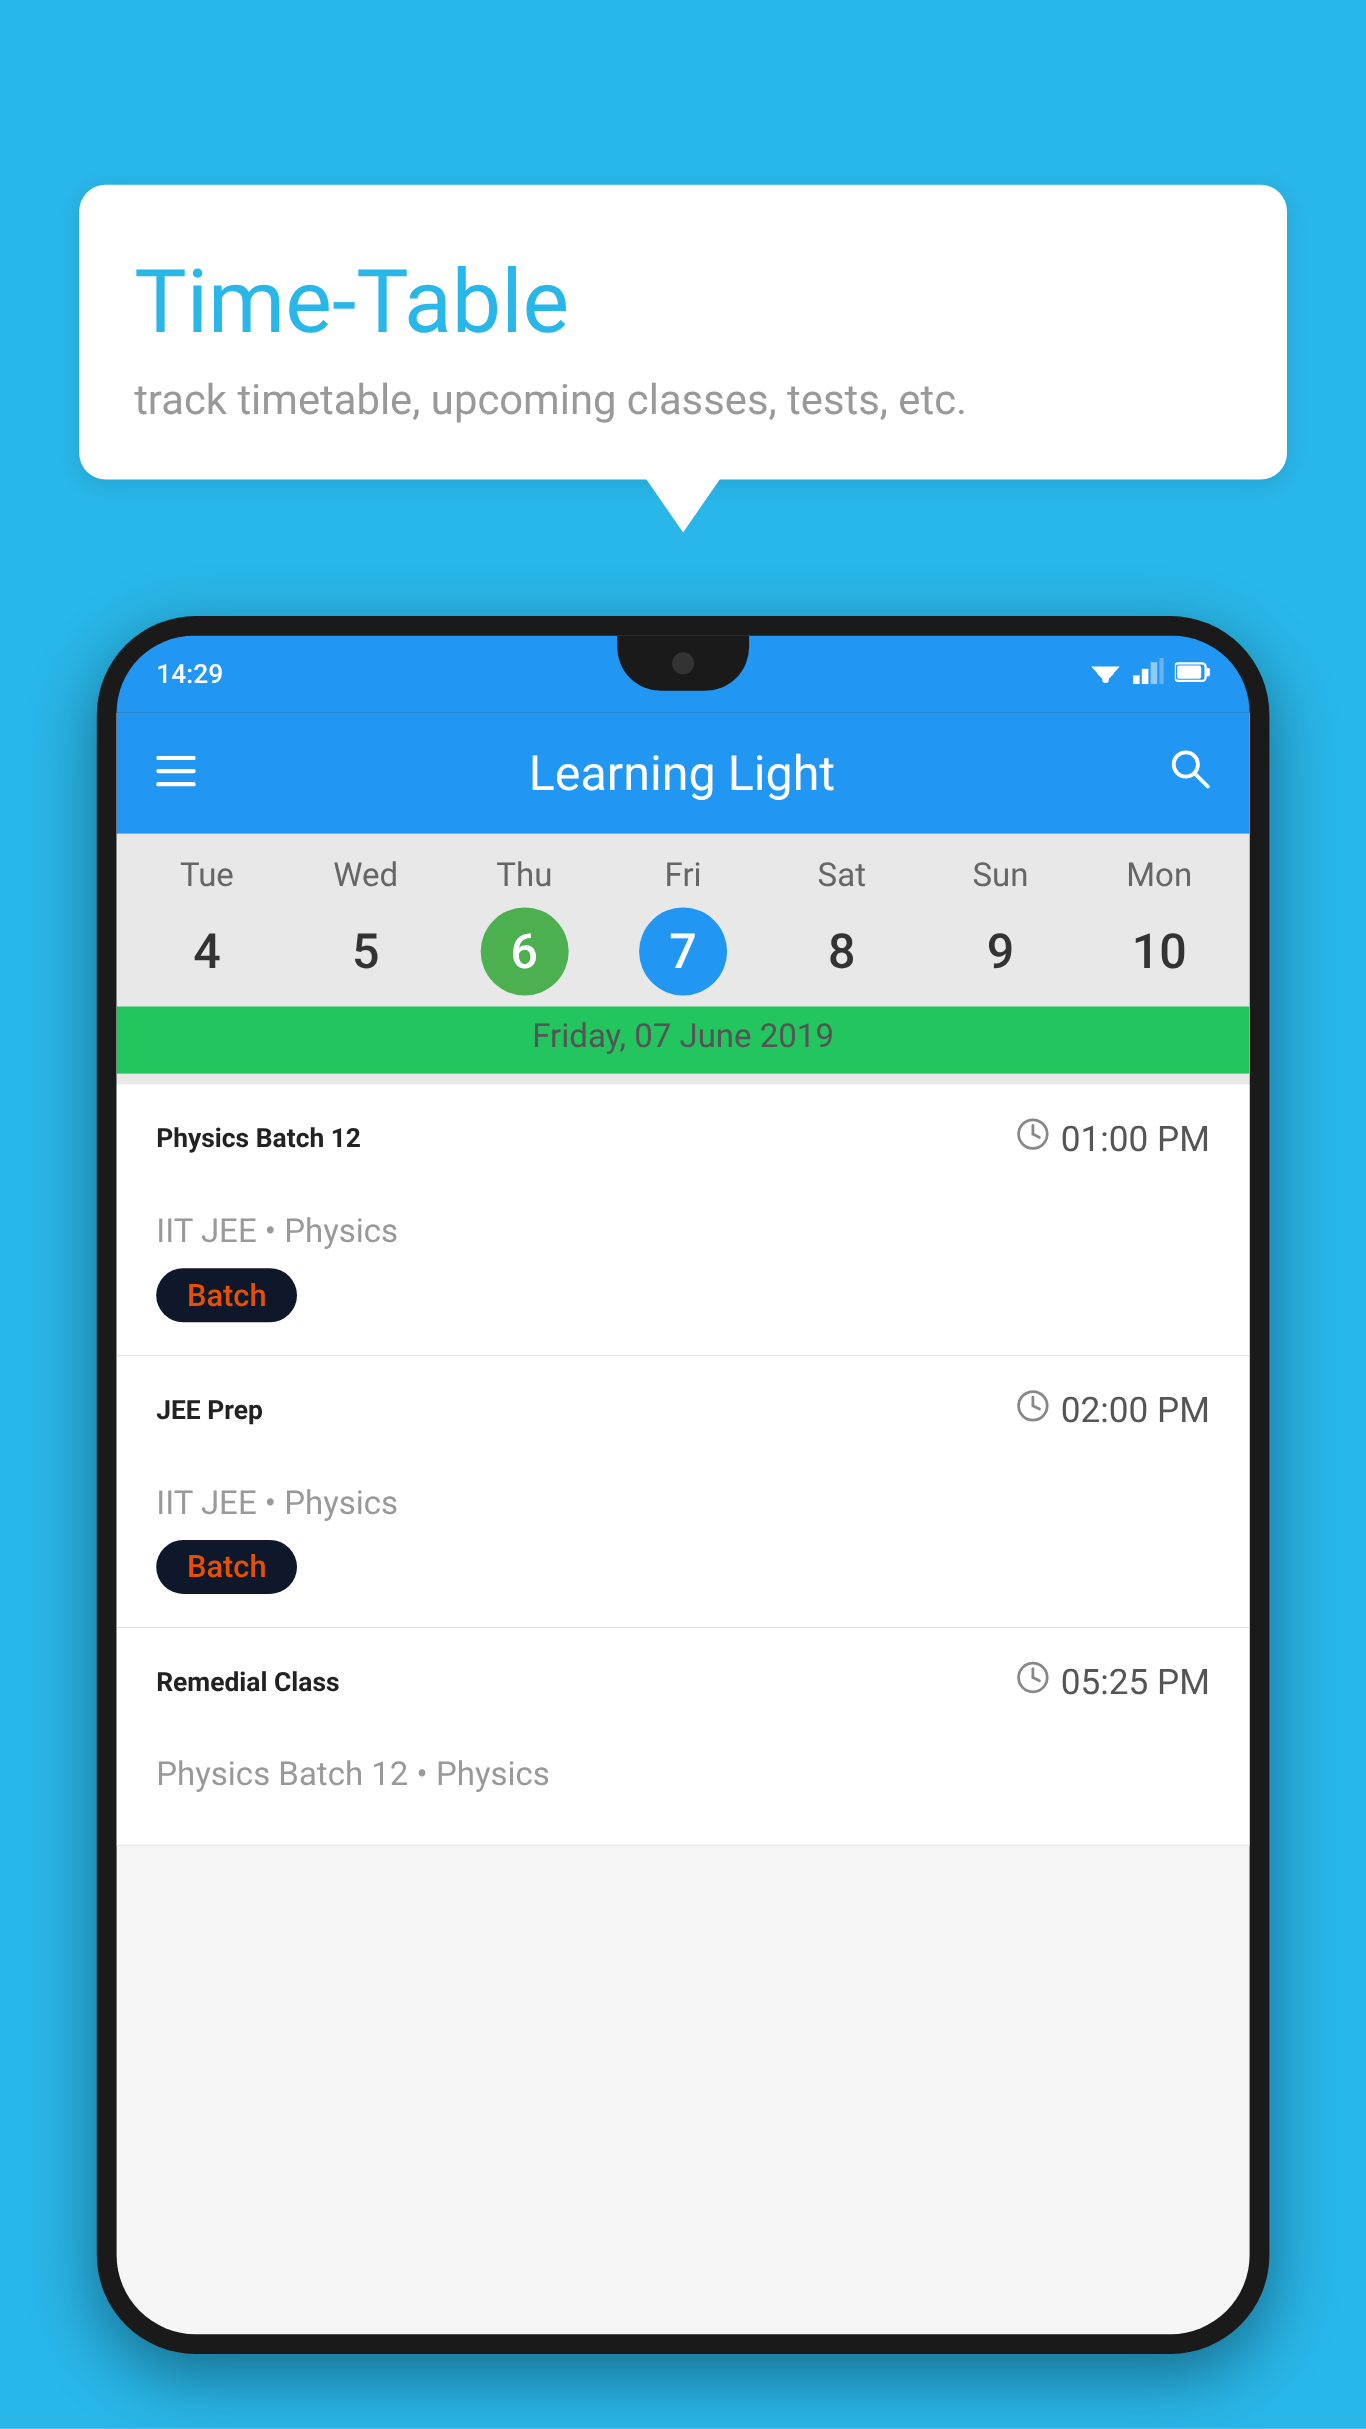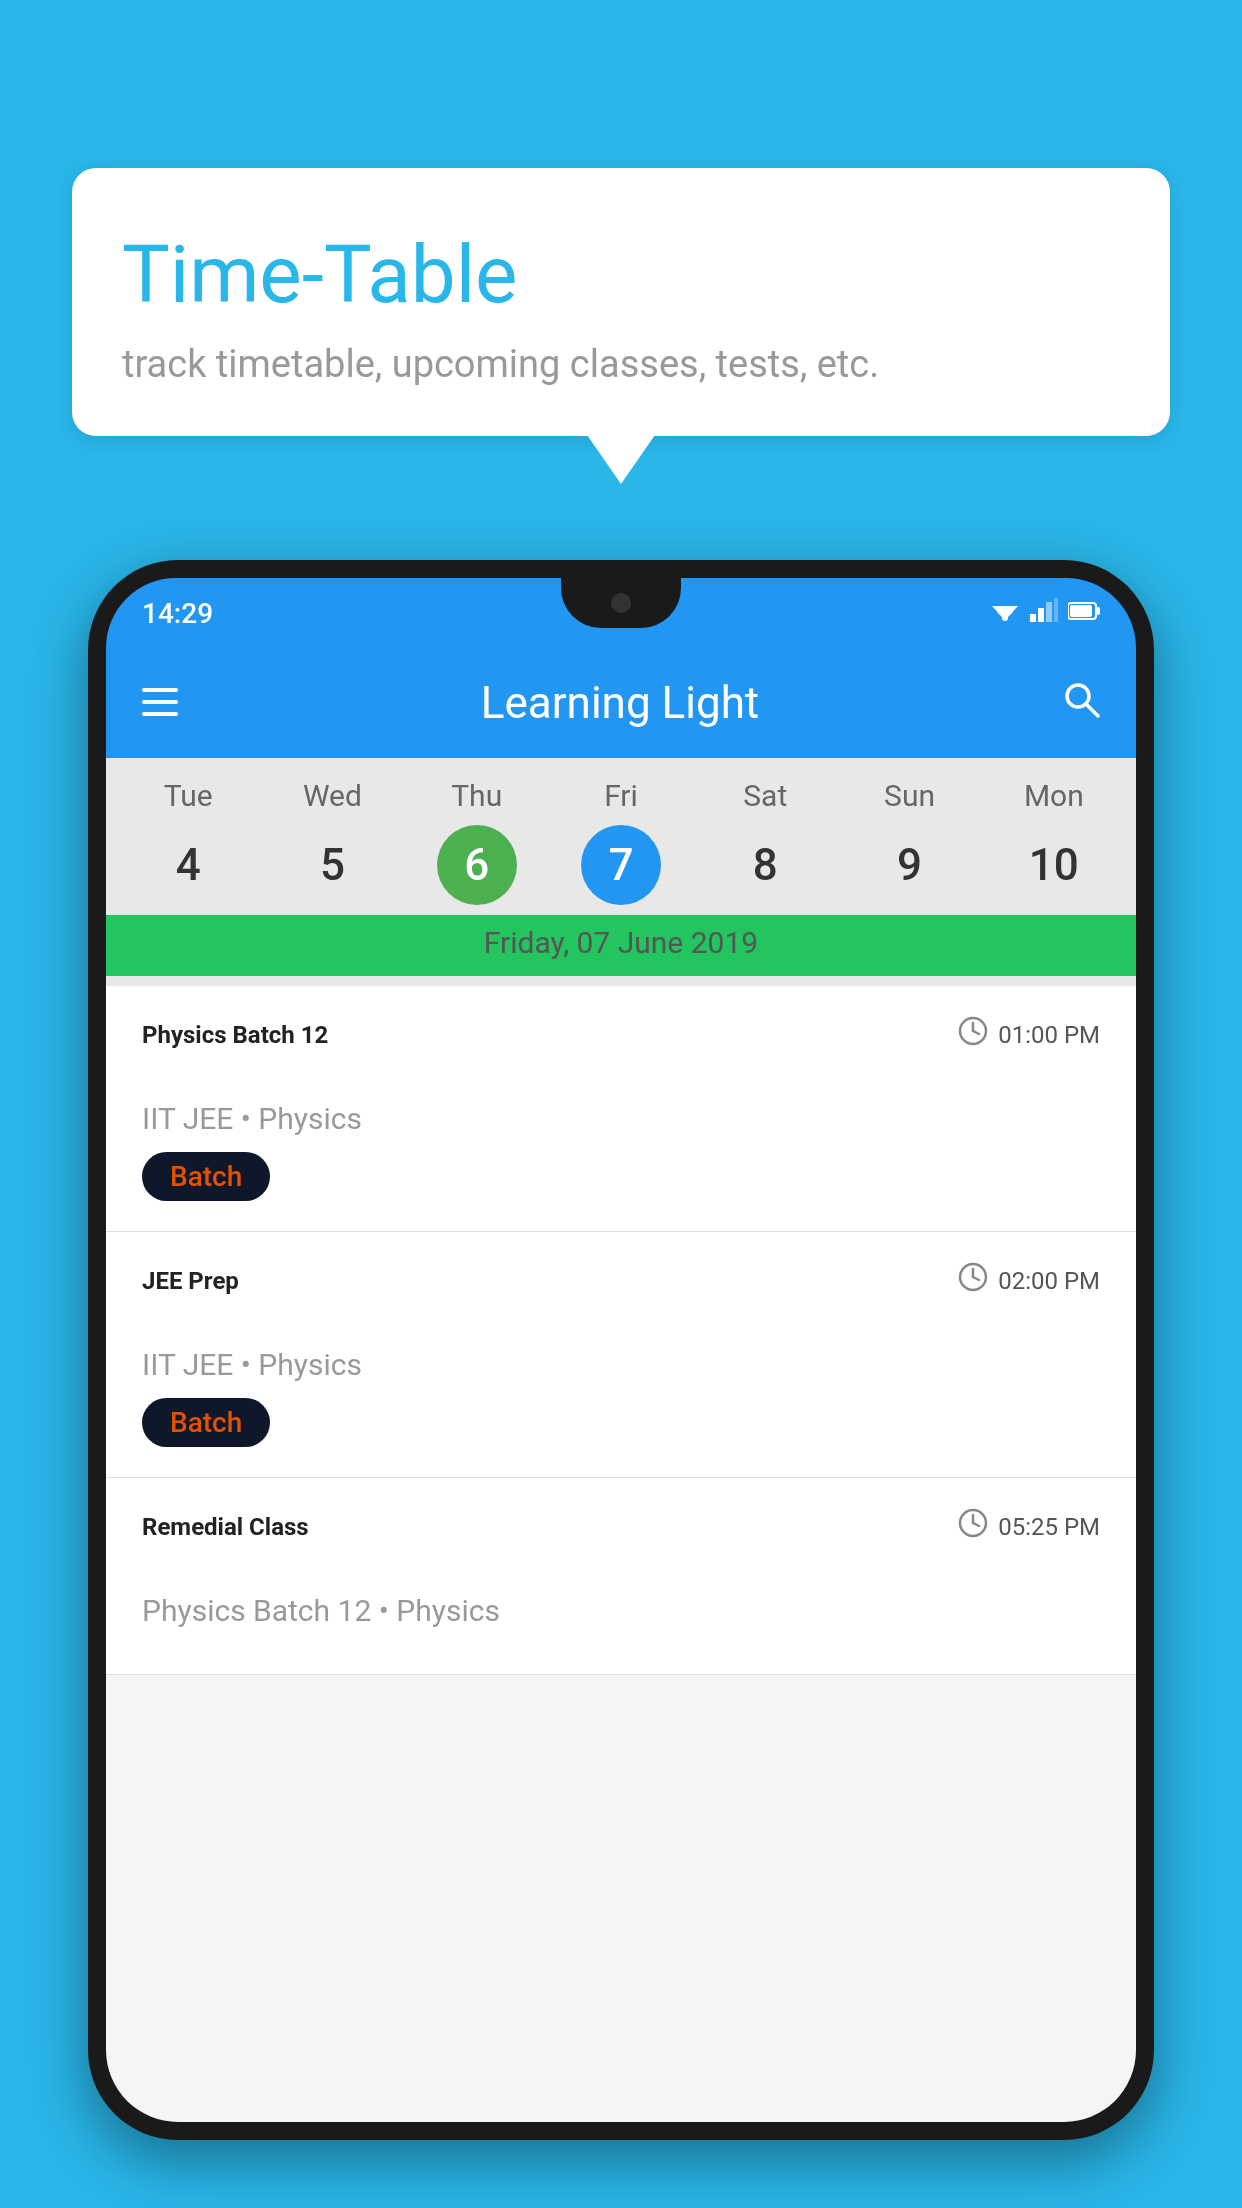--- a/index.html
+++ b/index.html
@@ -82,21 +82,21 @@
       border-radius: 72px 72px 0 0;
       display: flex;
       align-items: center;
       justify-content: space-between;
       padding: 0 36px;
       z-index: 10;
     }
 
     .status-time {
       color: white;
-      font-size: 28px;
+      font-size: 24px;
       font-weight: 500;
     }
 
     .notch-cutout {
       position: absolute;
       top: 0;
       left: 50%;
       transform: translateX(-50%);
       width: 120px;
       height: 50px;
@@ -244,21 +244,21 @@
     .item-title {
       font-size: 24px;
       font-weight: 700;
       color: #222;
     }
 
     .item-time {
       display: flex;
       align-items: center;
       gap: 10px;
-      font-size: 24px;
+      font-size: 32px;
       color: #555;
     }
 
     .clock-icon-small {
       font-size: 30px;
       color: #888;
     }
 
     .item-subtitle {
       font-size: 30px;

